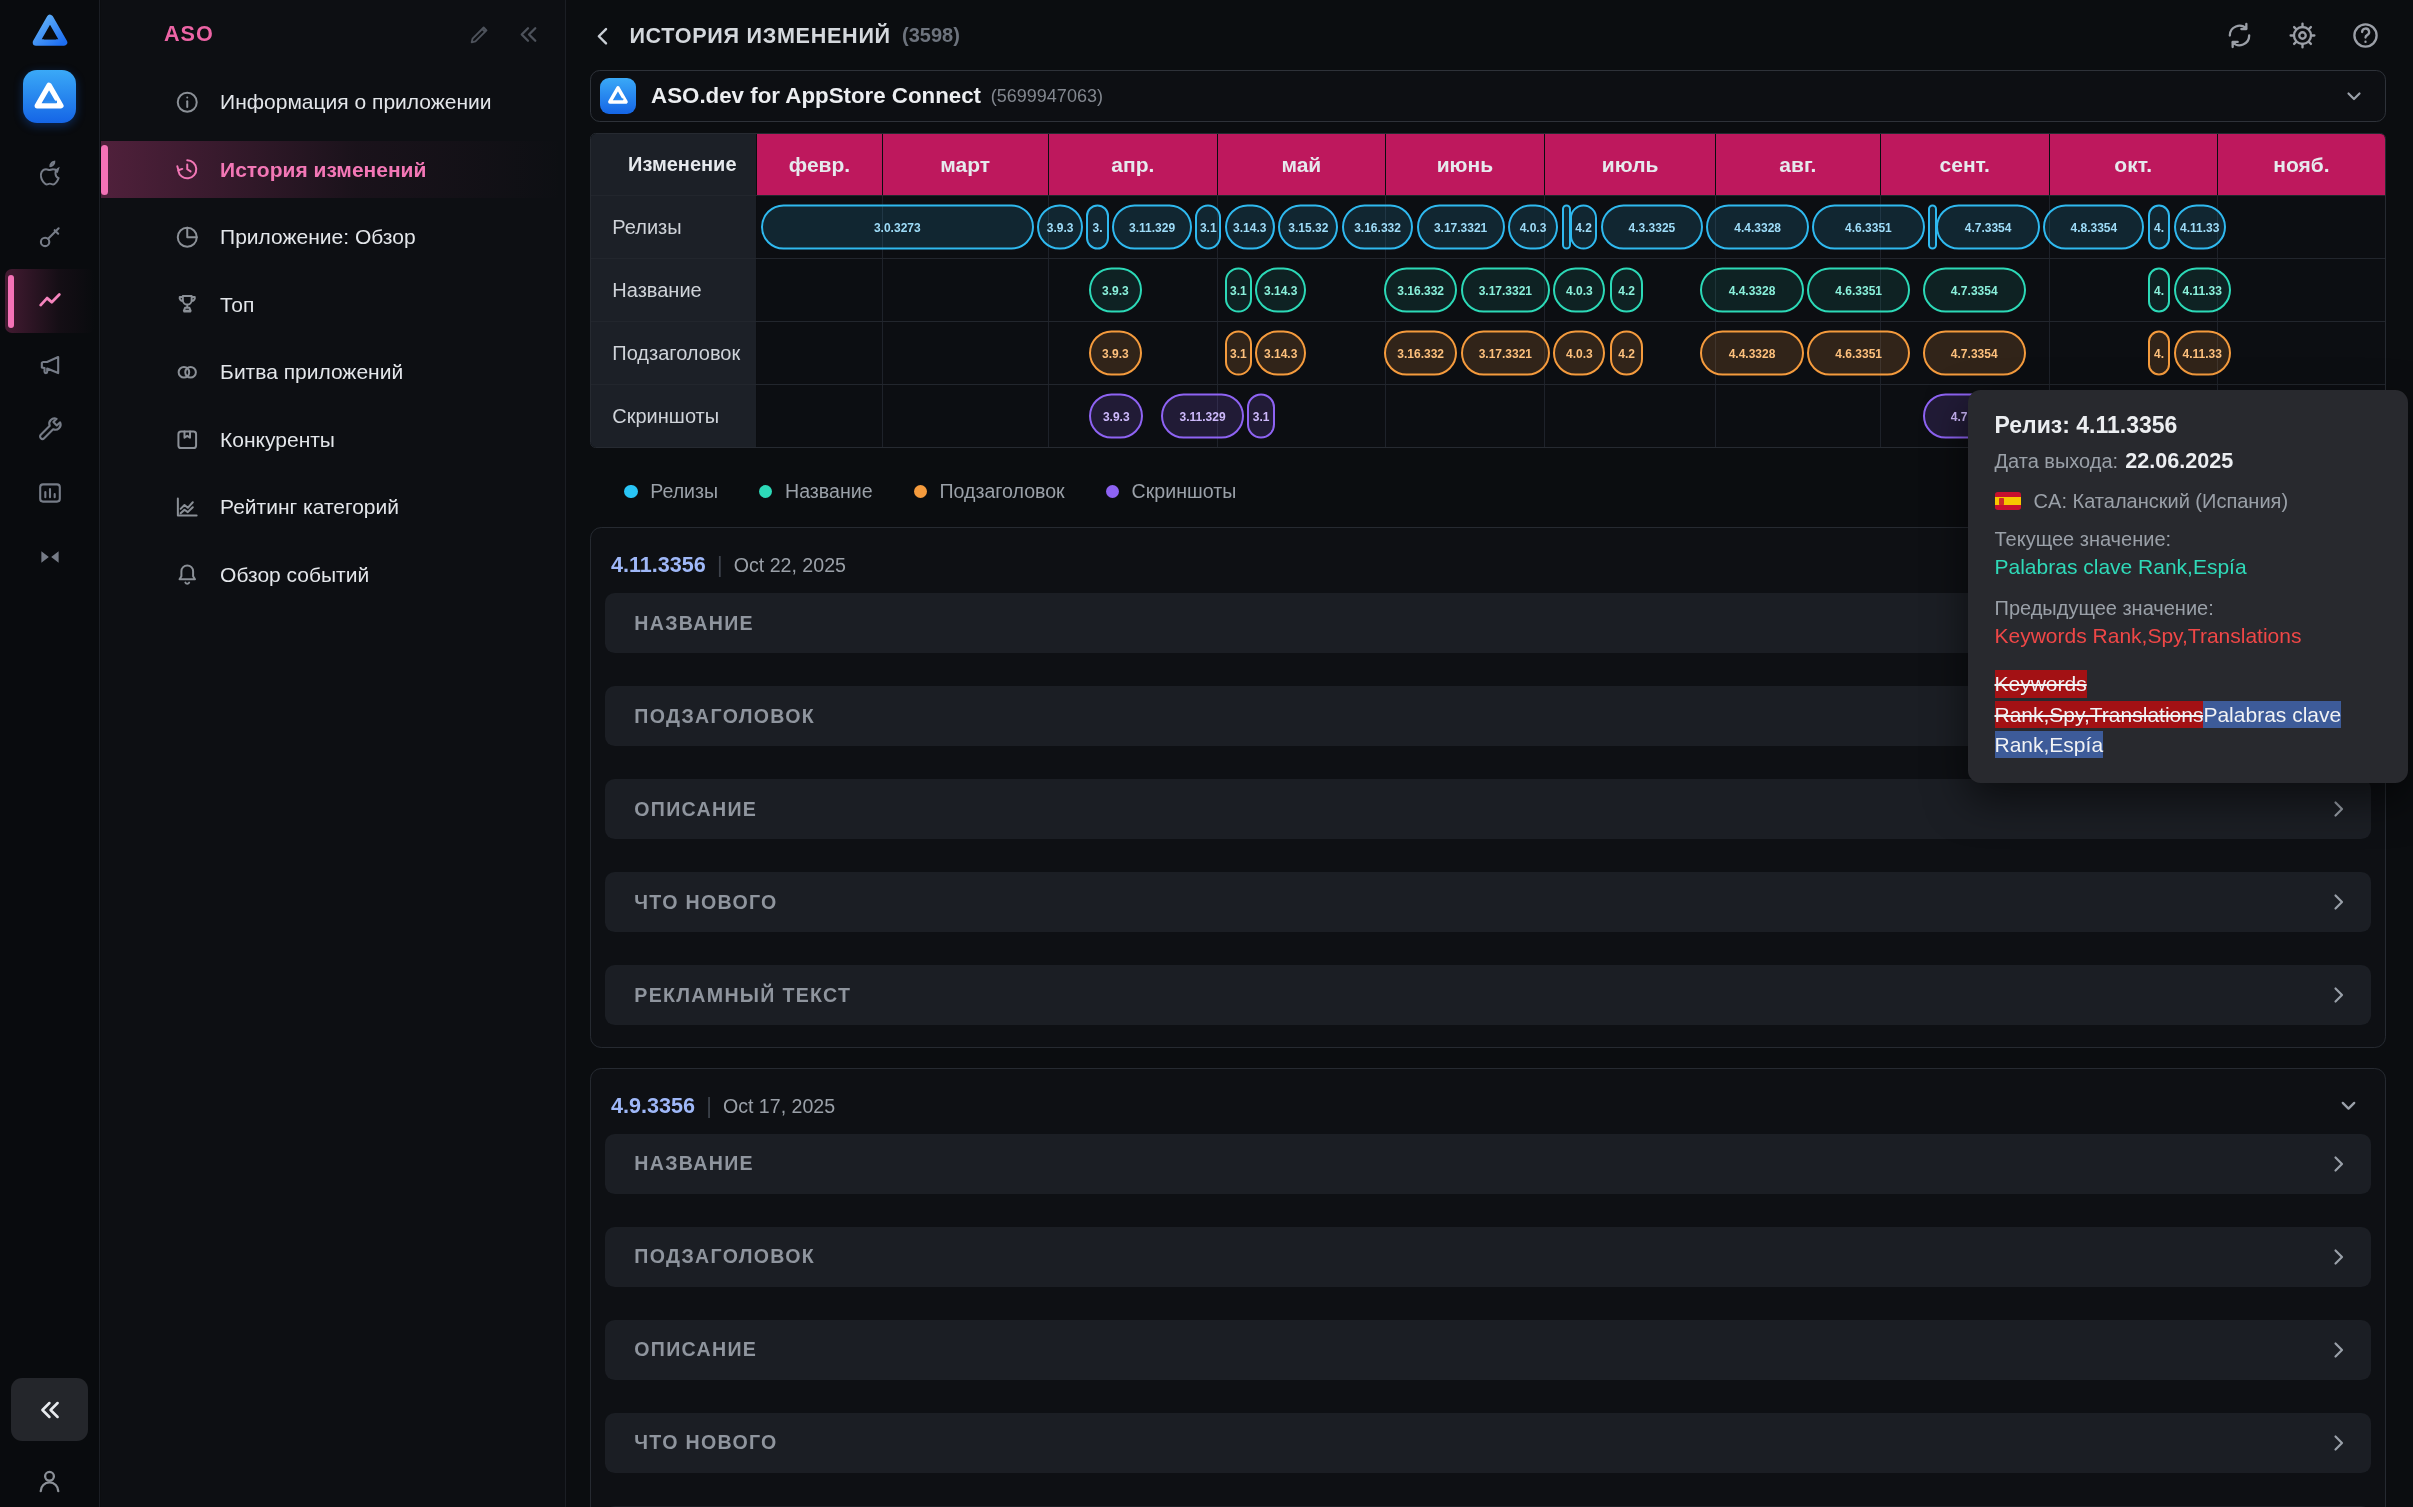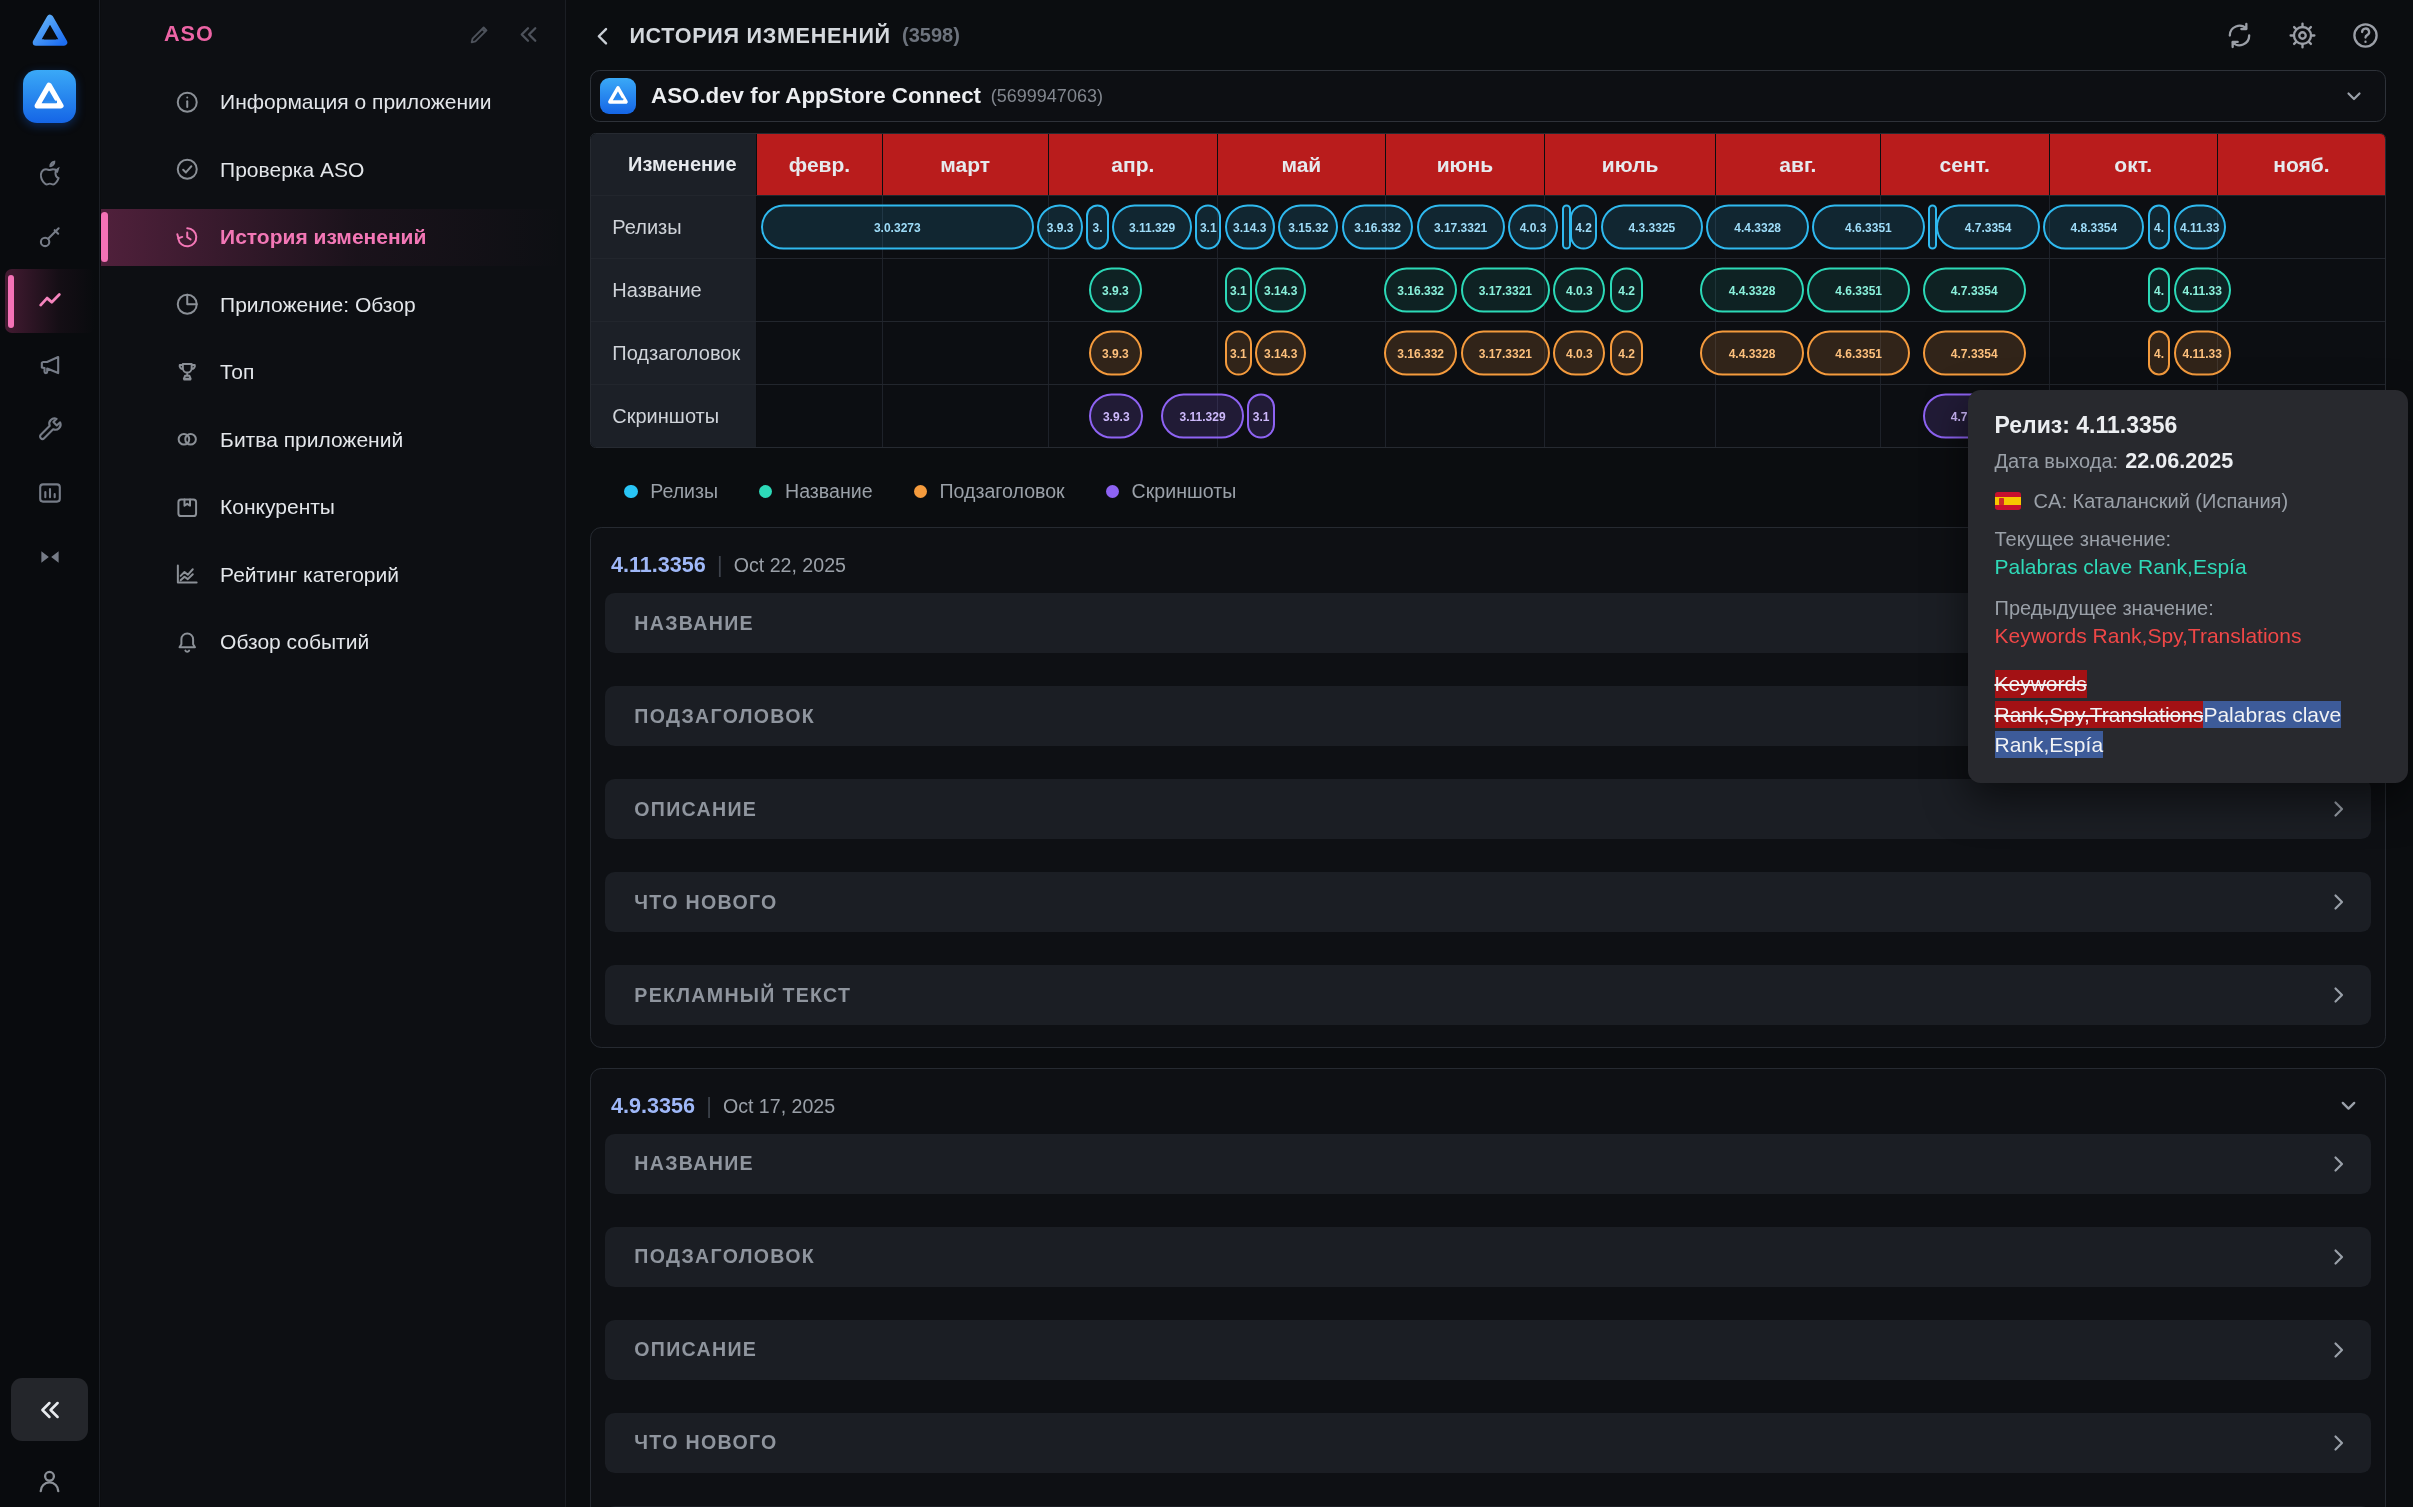--- a/index.html
+++ b/index.html
@@ -64,21 +64,21 @@
   .sel-chevron svg{width:24px;height:24px}
 
   
   .ttable{position:absolute;left:0;top:133px;width:100%;border:1.4px solid #262a31;border-radius:5.6px;overflow:hidden;background:#0b0d11}
   .trow{display:flex;height:63px;border-top:1.4px solid #22262d}
   .trow.head{height:61px;border-top:none;background:#0b0d10}
   .tlabel{flex:0 0 166px;background:#1c2027;display:flex;align-items:center;padding-left:21px;color:#cfd3d9;font-size:20px;border-right:1.4px solid #0b0d10}
   .head .tlabel{font-weight:bold;color:#e6e9ed;justify-content:center;padding-left:17px}
   .ttrack{position:relative;flex:1;background:#0c0e12}
   .head .ttrack{display:flex;background:#0b0d10}
-  .mcell{background:#b91c1c;display:flex;align-items:center;justify-content:center;color:#e6e9ed;font-size:21px;font-weight:bold;border-right:1.4px solid #0b0d10}
+  .mcell{background:#be185d;display:flex;align-items:center;justify-content:center;color:#e6e9ed;font-size:21px;font-weight:bold;border-right:1.4px solid #0b0d10}
   .mcell:last-child{border-right:none}
   .gcol{position:absolute;top:0;bottom:0;border-right:0.7px solid #1e222a}
   .pill{position:absolute;top:50%;transform:translateY(-50%);height:45px;border-radius:24px;border:2.1px solid;
     display:flex;align-items:center;justify-content:center;font-size:12px;font-weight:bold;white-space:nowrap;overflow:hidden;padding:0 2.8px;cursor:pointer}
   .pill.releases{border-color:#2fb9ef;background:rgba(47,185,239,.14);color:#9edcf8}
   .pill.name{border-color:#2cd9b7;background:rgba(44,217,183,.10);color:#8af0db}
   .pill.subtitle{border-color:#f59b3d;background:rgba(245,155,61,.16);color:#fdc07c}
   .pill.screens{border-color:#8e63f3;background:rgba(142,99,243,.16);color:#cdb9fb}
 
   .legend{position:absolute;left:34px;top:480px;display:flex;gap:41px;align-items:center}
@@ -230,29 +230,20 @@
   <div class="sb-nav" id="sb-nav">
       <div class="nav-item">
         <span class="icn" style="width: 26.5px; height: 26.5px;">
           <svg viewBox="0 0 24 24" fill="none" stroke="currentColor" stroke-width="1.8" stroke-linecap="round" stroke-linejoin="round" width="100%" height="100%">
             <circle cx="12" cy="12" r="8.6"></circle>
             <path d="M12 11.2v5"></path>
             <path d="M12 7.6v.2"></path>
           </svg>
         </span>
         <span class="nav-label">Информация о приложении</span>
-      </div>
-      <div class="nav-item">
-        <span class="icn" style="width: 26.5px; height: 26.5px;">
-          <svg viewBox="0 0 24 24" fill="none" stroke="currentColor" stroke-width="1.8" stroke-linecap="round" stroke-linejoin="round" width="100%" height="100%">
-            <circle cx="12" cy="12" r="8.6"></circle>
-            <path d="M8.3 12.4l2.5 2.5 4.9-5.6"></path>
-          </svg>
-        </span>
-        <span class="nav-label">Проверка ASO</span>
       </div>
       <div class="nav-item active">
         <span class="icn" style="width: 26.5px; height: 26.5px;">
           <svg viewBox="0 0 24 24" fill="none" stroke="currentColor" stroke-width="1.8" stroke-linecap="round" stroke-linejoin="round" width="100%" height="100%">
             <path d="M12 3.8a8.2 8.2 0 1 1-8.1 9.6"></path>
             <path d="M3 9.2l1 3.7 3.5-1.2"></path>
             <path d="M12 7.8V12l3 1.9"></path>
           </svg>
         </span>
         <span class="nav-label">История изменений</span>

